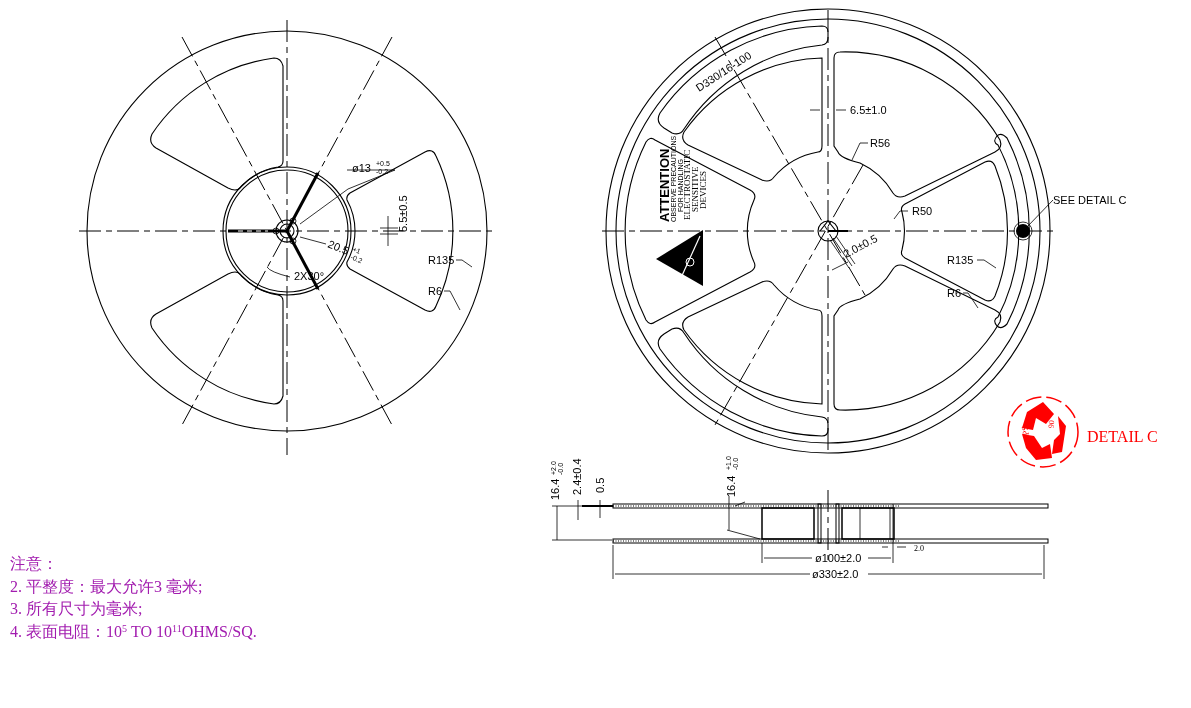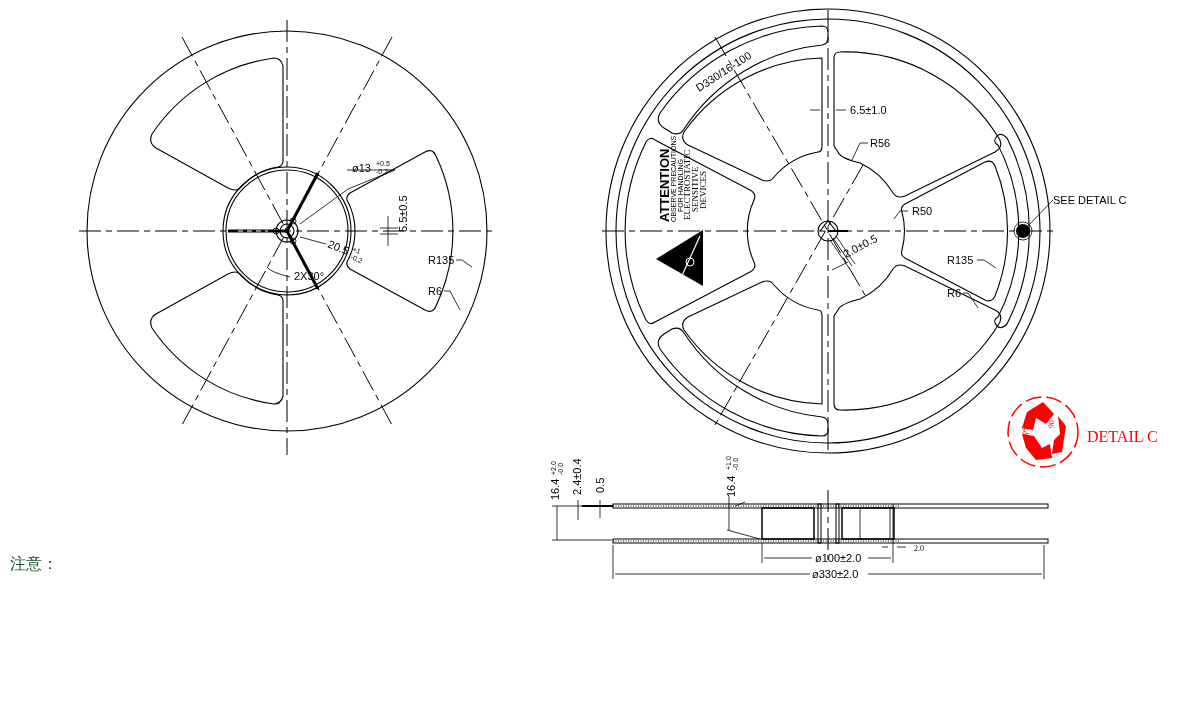--- a/index.html
+++ b/index.html
@@ -5,21 +5,21 @@
   html, body { margin: 0; padding: 0; background: #ffffff; }
   body { width: 1191px; height: 708px; position: relative; overflow: hidden; font-family: "Liberation Sans", sans-serif; }
   svg.drawing { position: absolute; left: 0; top: 0; }
   .ln { stroke: #000; stroke-width: 1.1; fill: none; }
   .thin { stroke: #000; stroke-width: 0.8; fill: none; }
   .center { stroke: #000; stroke-width: 1; fill: none; stroke-dasharray: 22 5 6 5; }
   .dim { font-family: "Liberation Sans", sans-serif; font-size: 11px; fill: #000; }
   .dim-s { font-family: "Liberation Sans", sans-serif; font-size: 7px; fill: #000; }
   .serif-s { font-family: "Liberation Serif", serif; font-size: 9px; fill: #000; }
   .red { fill: #ff0000; }
-  .notes { position: absolute; left: 10px; top: 553px; font-family: "Liberation Serif", serif; font-size: 16px; line-height: 22.5px; color: #14532d; }
+  .notes { position: absolute; left: 10px; top: 553px; font-family: "Liberation Serif", serif; font-size: 16px; line-height: 22.5px; color: #a21caf; }
   .notes div { white-space: nowrap; }
   .notes sup { font-size: 10px; vertical-align: top; position: relative; top: -3px; }
 </style>
 </head>
 <body>
 
 <svg class="drawing" width="1191" height="708" viewBox="0 0 1191 708">
 
   <g>
     <circle class="ln" cx="287" cy="231" r="200"></circle>
@@ -203,13 +203,16 @@
     <line class="thin" x1="613" y1="545" x2="613" y2="579"></line>
     <line class="thin" x1="1044" y1="545" x2="1044" y2="579"></line>
     <line class="thin" x1="615" y1="574" x2="810" y2="574"></line>
     <line class="thin" x1="868" y1="574" x2="1042" y2="574"></line>
     <text class="dim" x="812" y="578">ø330±2.0</text>
   </g>
 </svg>
 
 <div class="notes">
   <div>注意：</div>
+  <div>2. 平整度：最大允许3 毫米;</div>
+  <div>3. 所有尺寸为毫米;</div>
+  <div><span>4. 表面电阻：</span><span>10</span><sup>5</sup><span style="white-space:pre"> TO </span><span>10</span><sup>11</sup><span>OHMS/SQ.</span></div>
 </div>
 
 </body></html>

